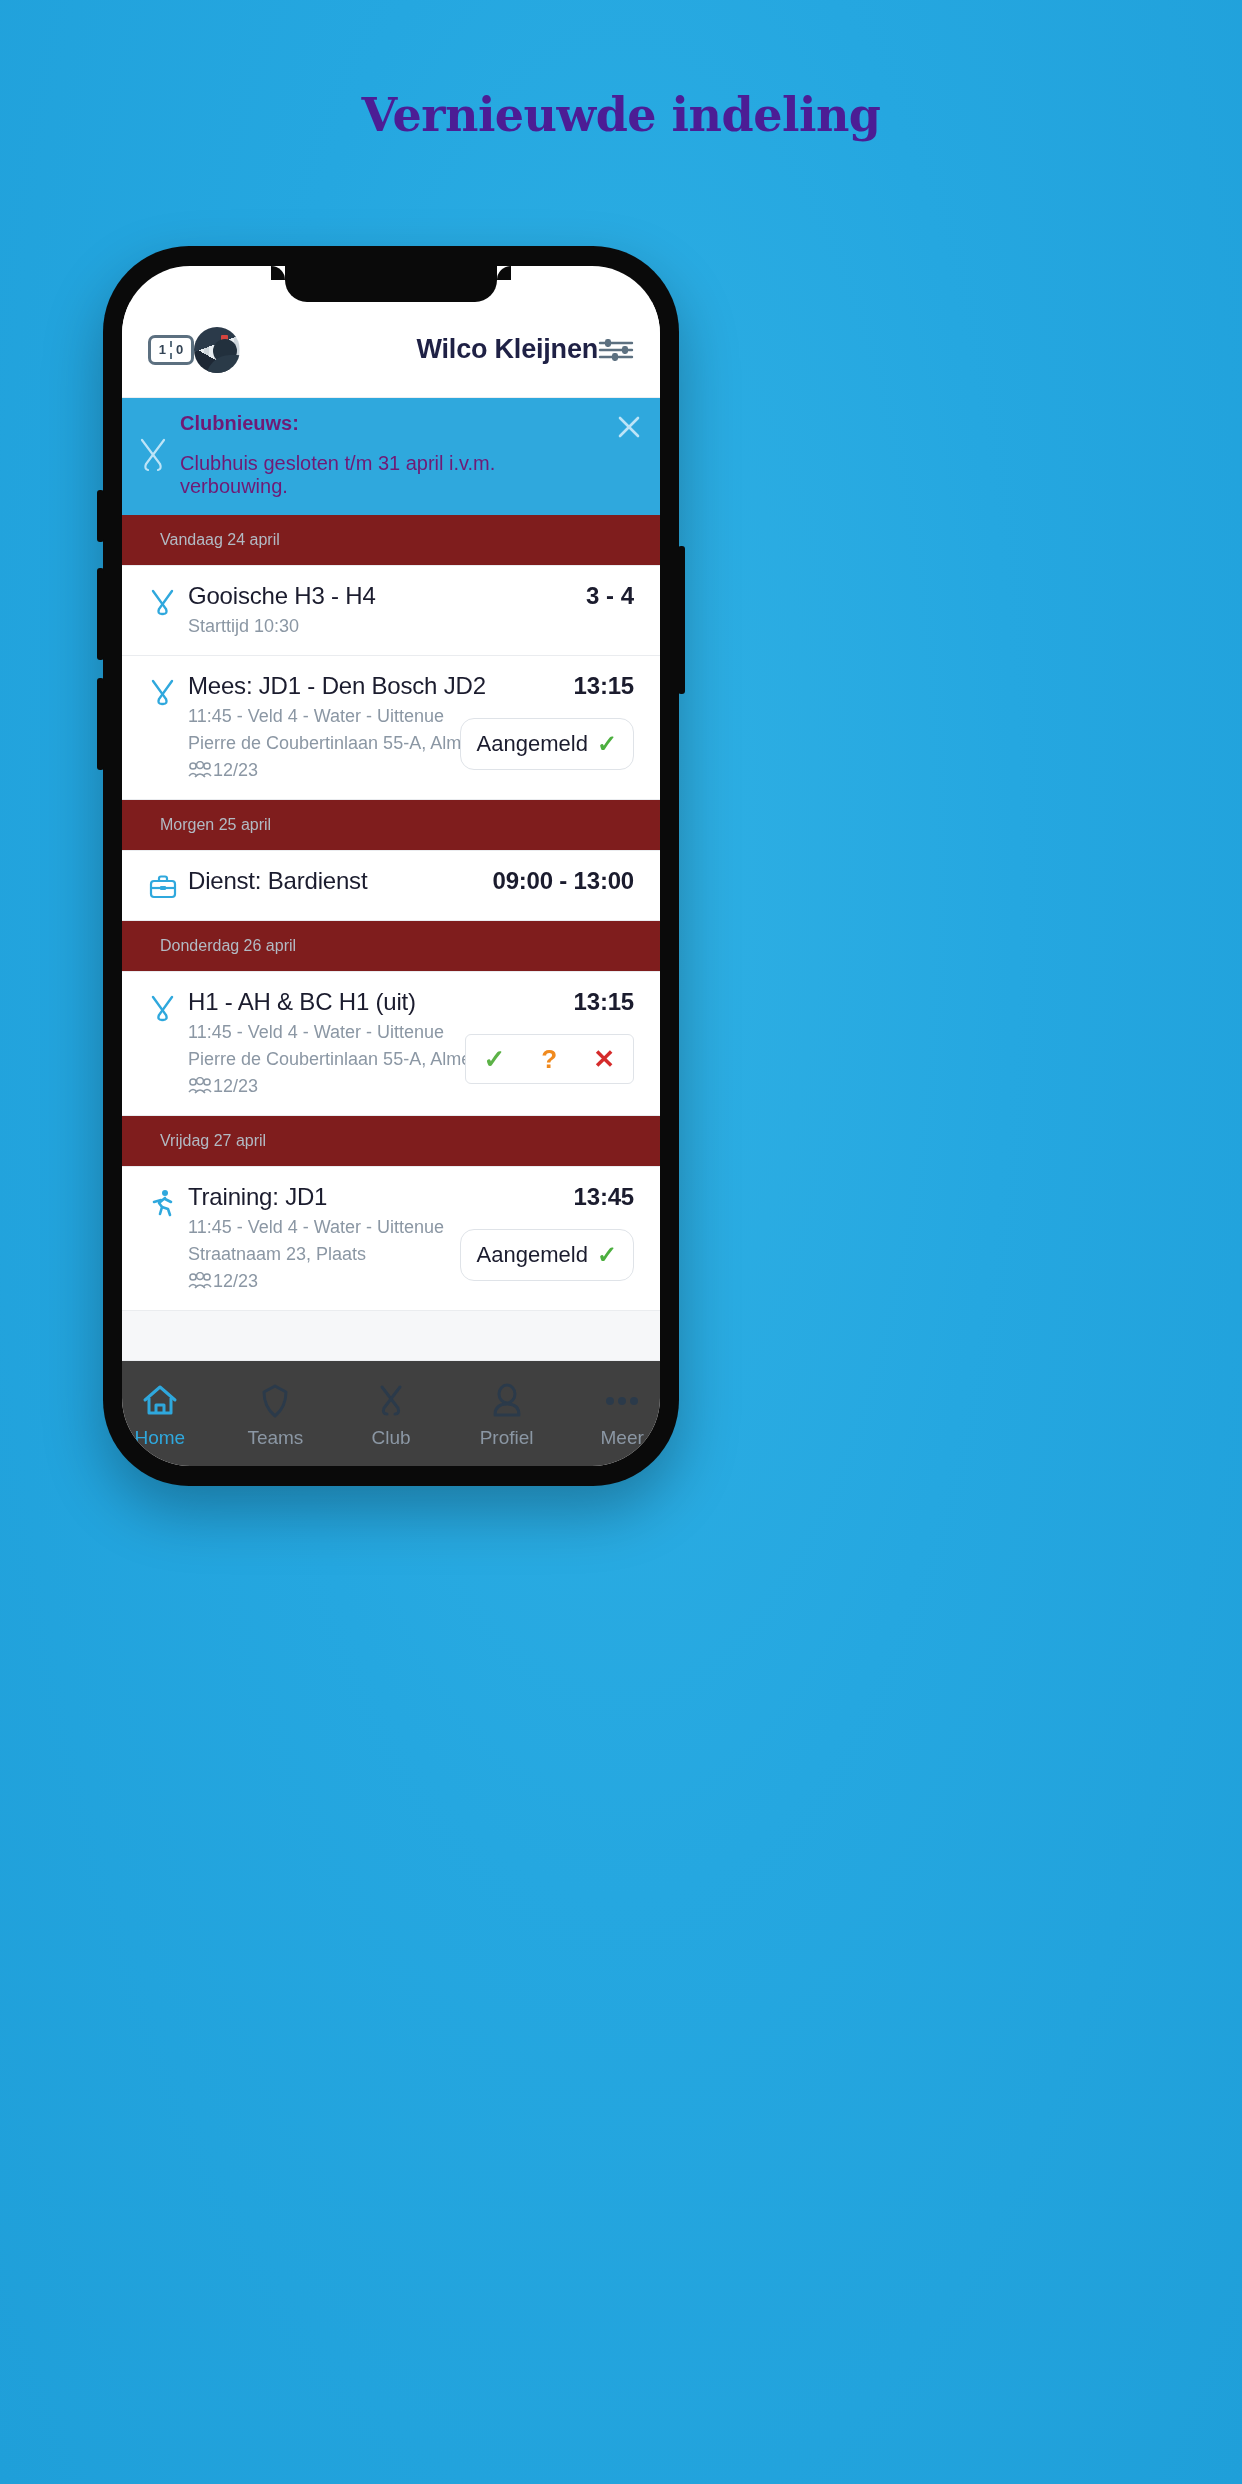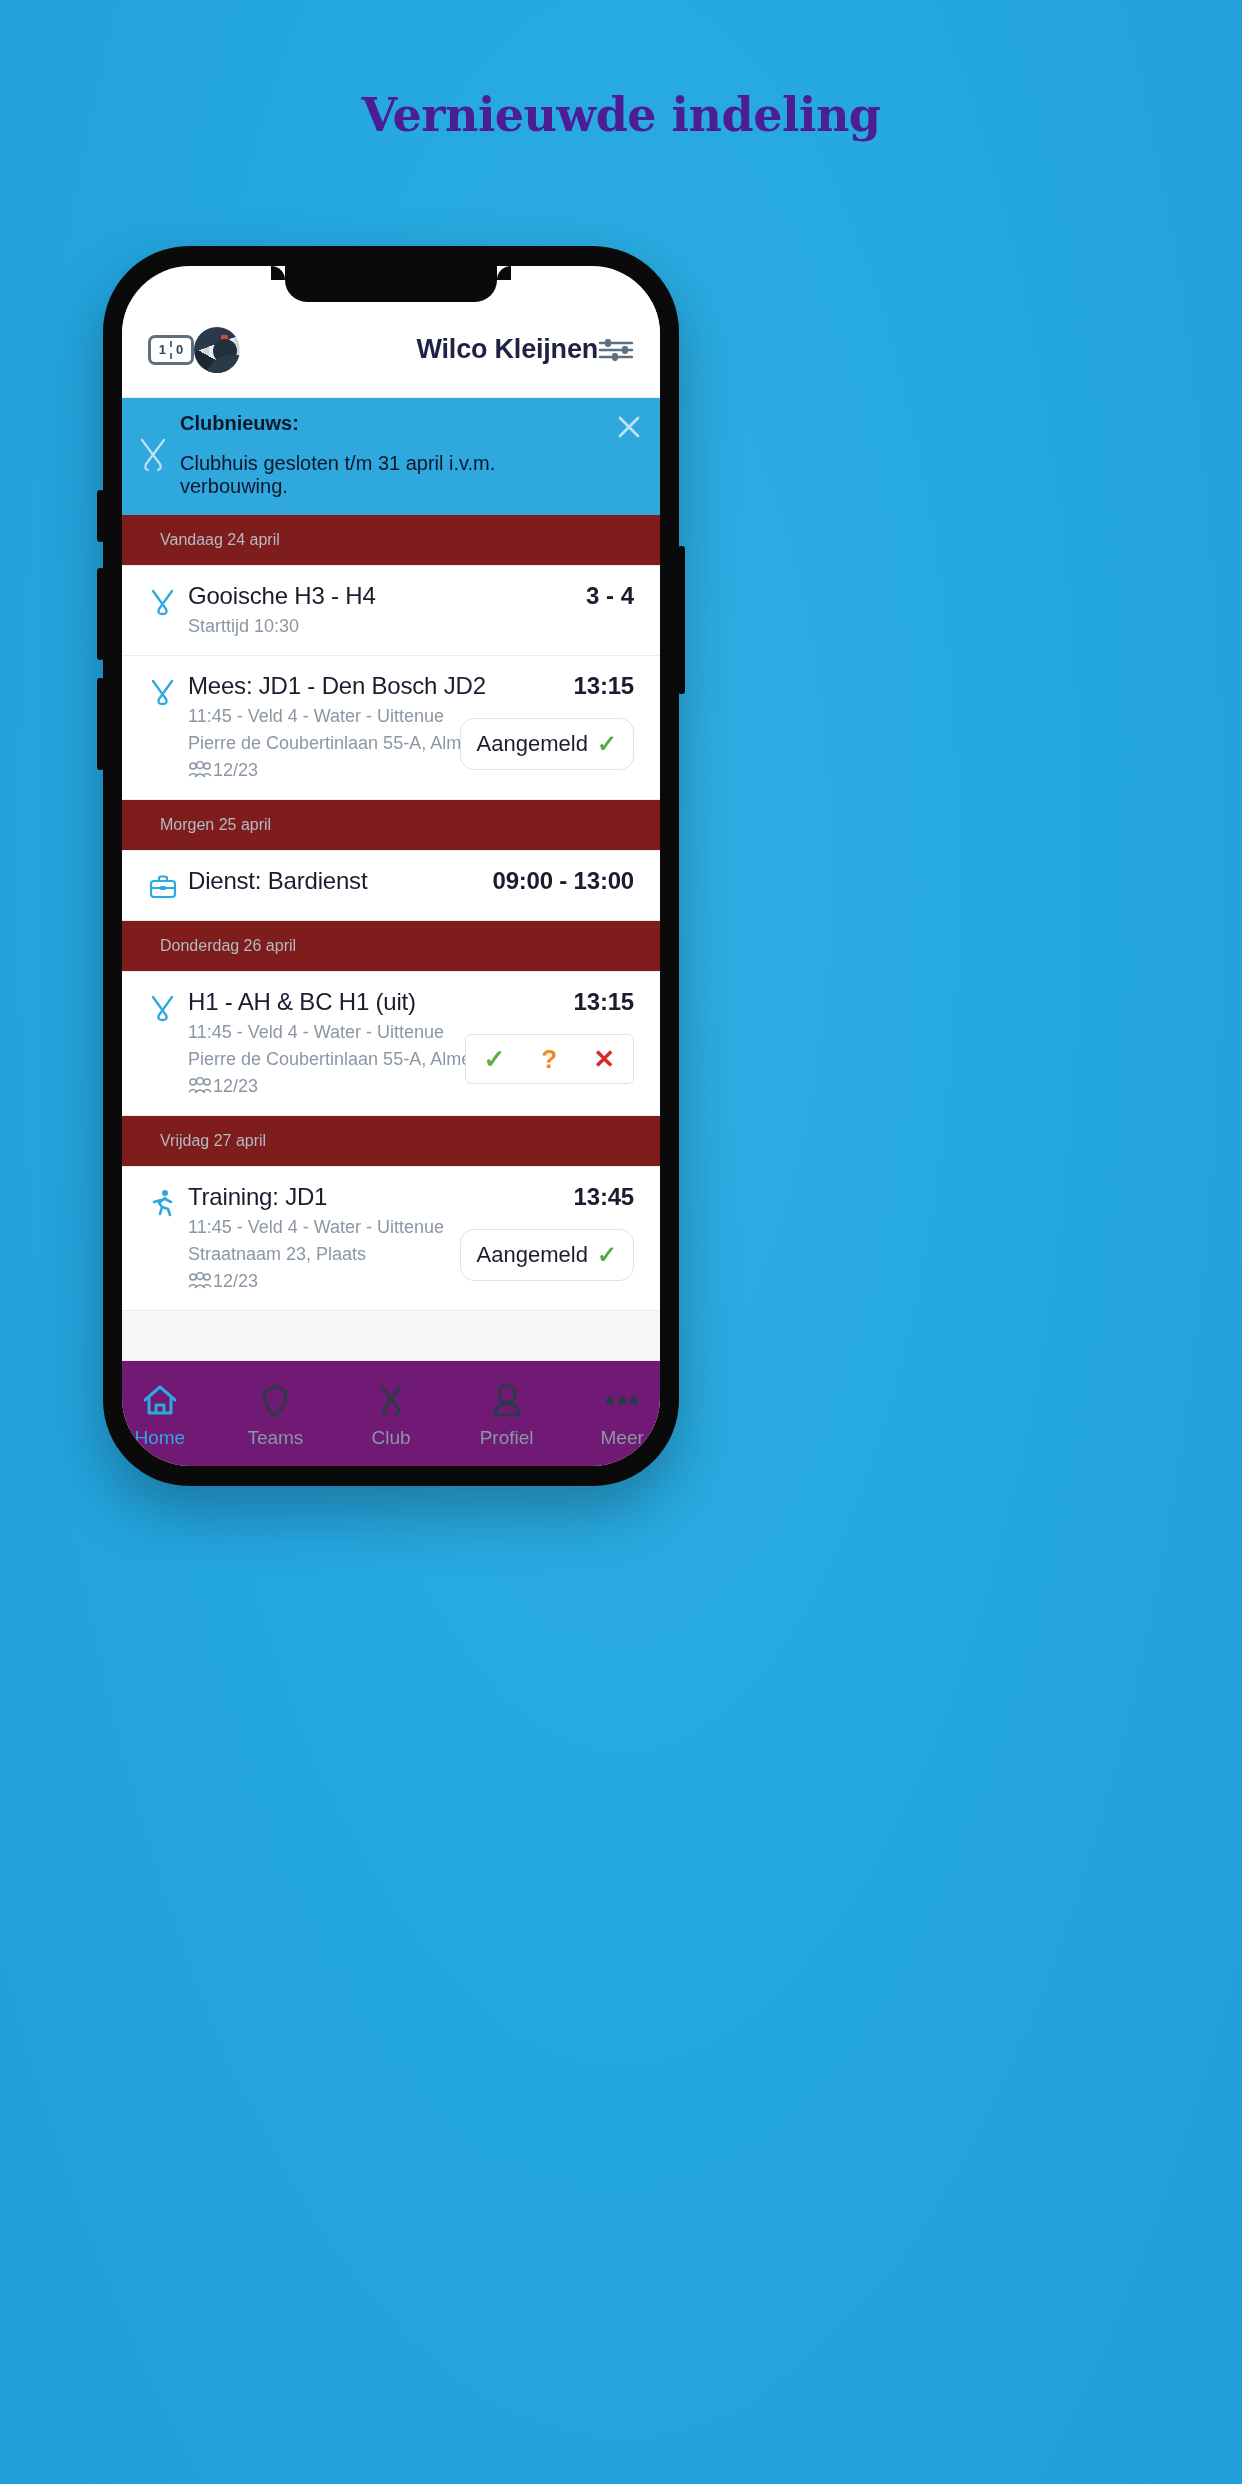--- a/index.html
+++ b/index.html
@@ -152,21 +152,21 @@
   .banner {
     background: #2fa8dd;
     display: flex;
     align-items: center;
     padding: 14px 18px 16px 16px;
     gap: 12px;
     position: relative;
     min-height: 68px;
   }
   .banner-stick { flex: 0 0 auto; width: 30px; height: 34px; }
-  .banner-text { flex: 1; color: #0f172a; line-height: 1.18; }
+  .banner-text { flex: 1; color: #701a75; line-height: 1.18; }
   .banner-title { font-size: 20px; font-weight: bold; }
   .banner-sub { font-size: 20px; font-weight: normal; margin-top: 16px; }
   .banner-close {
     flex: 0 0 auto;
     width: 26px; height: 26px;
     align-self: flex-start;
     margin-top: 2px;
   }
 
   
@@ -262,21 +262,21 @@
   .g-maybe { color: #f08a1e; }
   .g-no { color: #d52b2b; }
 
   .filler { background: #f6f7f9; height: 78px; border-bottom: 1px solid #eaecef; }
 
   
   .bottom-nav {
     position: absolute;
     left: 0; right: 0; bottom: 0;
     height: 106px;
-    background: #701a75;
+    background: #404040;
     display: flex;
     align-items: center;
     border-top: 1px solid #eceef1;
     padding-bottom: 8px;
     gap: 40px;
   }
   .nav-item {
     flex: 1;
     display: flex;
     flex-direction: column;

